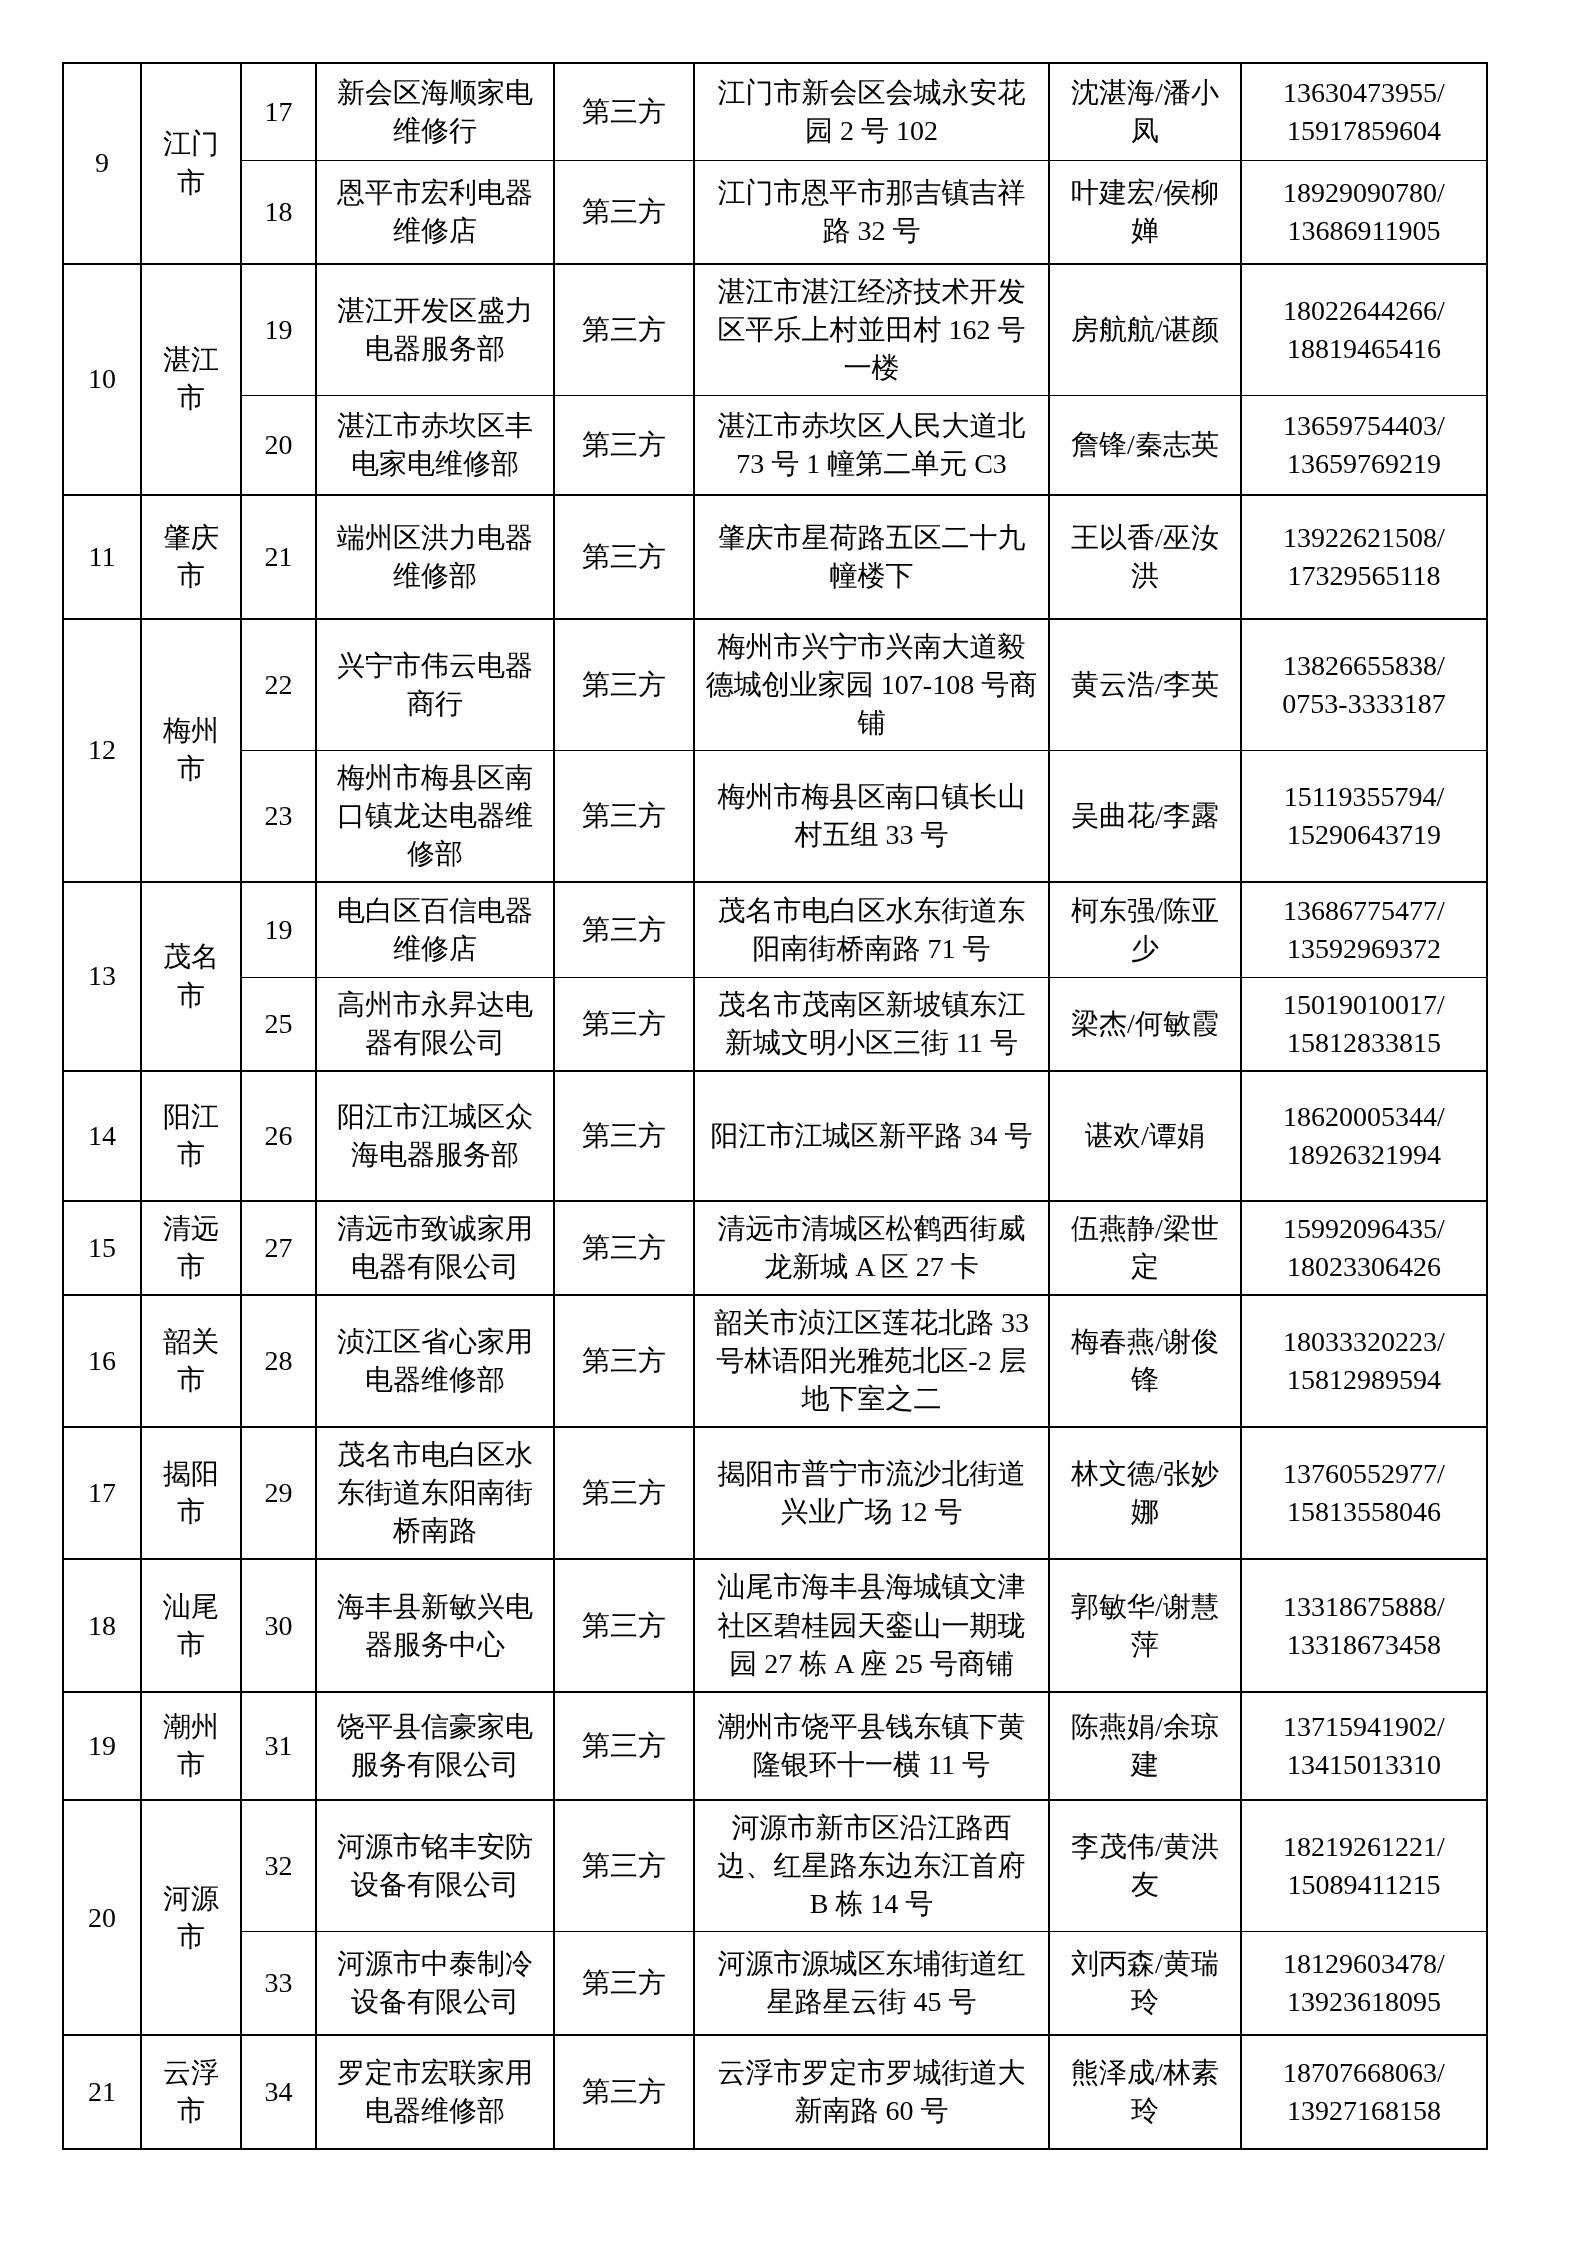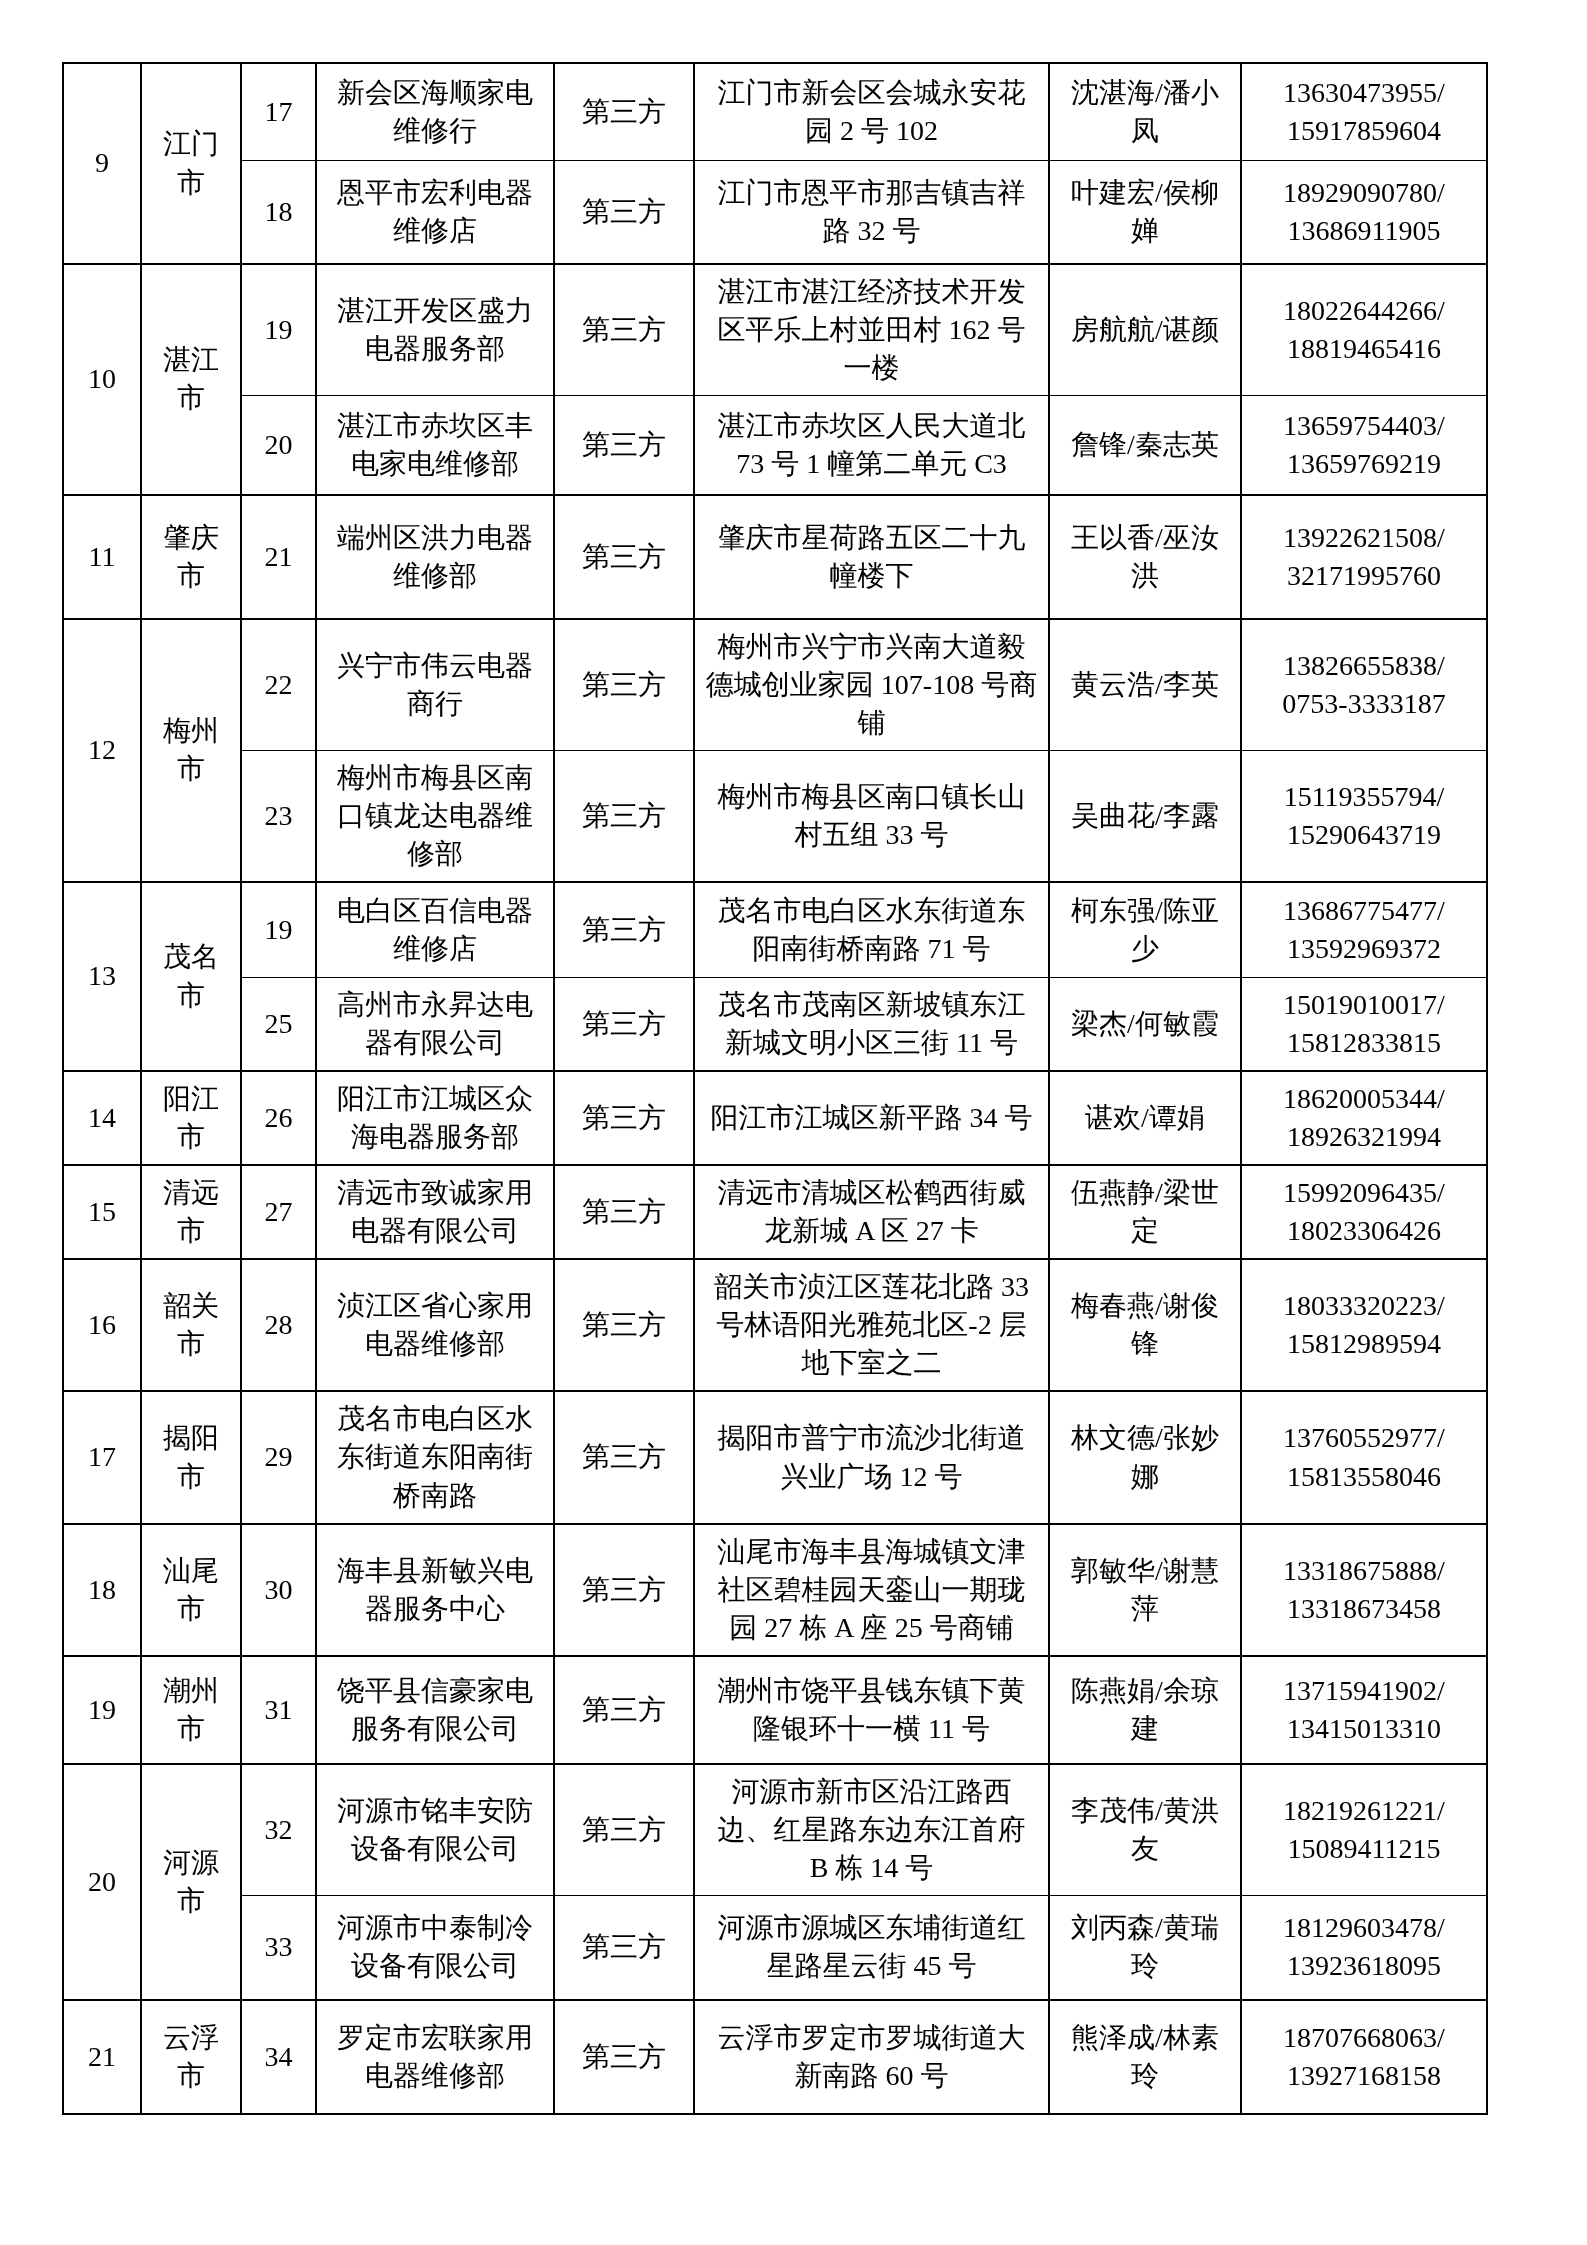--- a/index.html
+++ b/index.html
@@ -97,21 +97,21 @@
 
     <tr style="height:124px">
       <td>11</td>
       <td>肇庆市</td>
       <td>21</td>
       <td>端州区洪力电器维修部</td>
       <td>第三方</td>
       <td>肇庆市星荷路五区二十九幢楼下</td>
       <td>王以香/巫汝洪</td>
       <td class="cell-phone">13922621508/
-32171995760</td>
+17329565118</td>
     </tr>
 
     <tr class="has-next" style="height:126px">
       <td rowspan="2">12</td>
       <td rowspan="2">梅州市</td>
       <td class="sub">22</td>
       <td class="sub">兴宁市伟云电器商行</td>
       <td class="sub">第三方</td>
       <td class="sub">梅州市兴宁市兴南大道毅德城创业家园 107-108 号商铺</td>
       <td class="sub">黄云浩/李英</td>
@@ -142,21 +142,21 @@
     <tr class="cont" style="height:76px">
       <td class="sub">25</td>
       <td class="sub">高州市永昇达电器有限公司</td>
       <td class="sub">第三方</td>
       <td class="sub">茂名市茂南区新坡镇东江新城文明小区三街 11 号</td>
       <td class="sub">梁杰/何敏霞</td>
       <td class="sub cell-phone">15019010017/
 15812833815</td>
     </tr>
 
-    <tr style="height:94px">
+    <tr style="height:130px">
       <td>14</td>
       <td>阳江市</td>
       <td>26</td>
       <td>阳江市江城区众海电器服务部</td>
       <td>第三方</td>
       <td>阳江市江城区新平路 34 号</td>
       <td>谌欢/谭娟</td>
       <td class="cell-phone">18620005344/
 18926321994</td>
     </tr>

